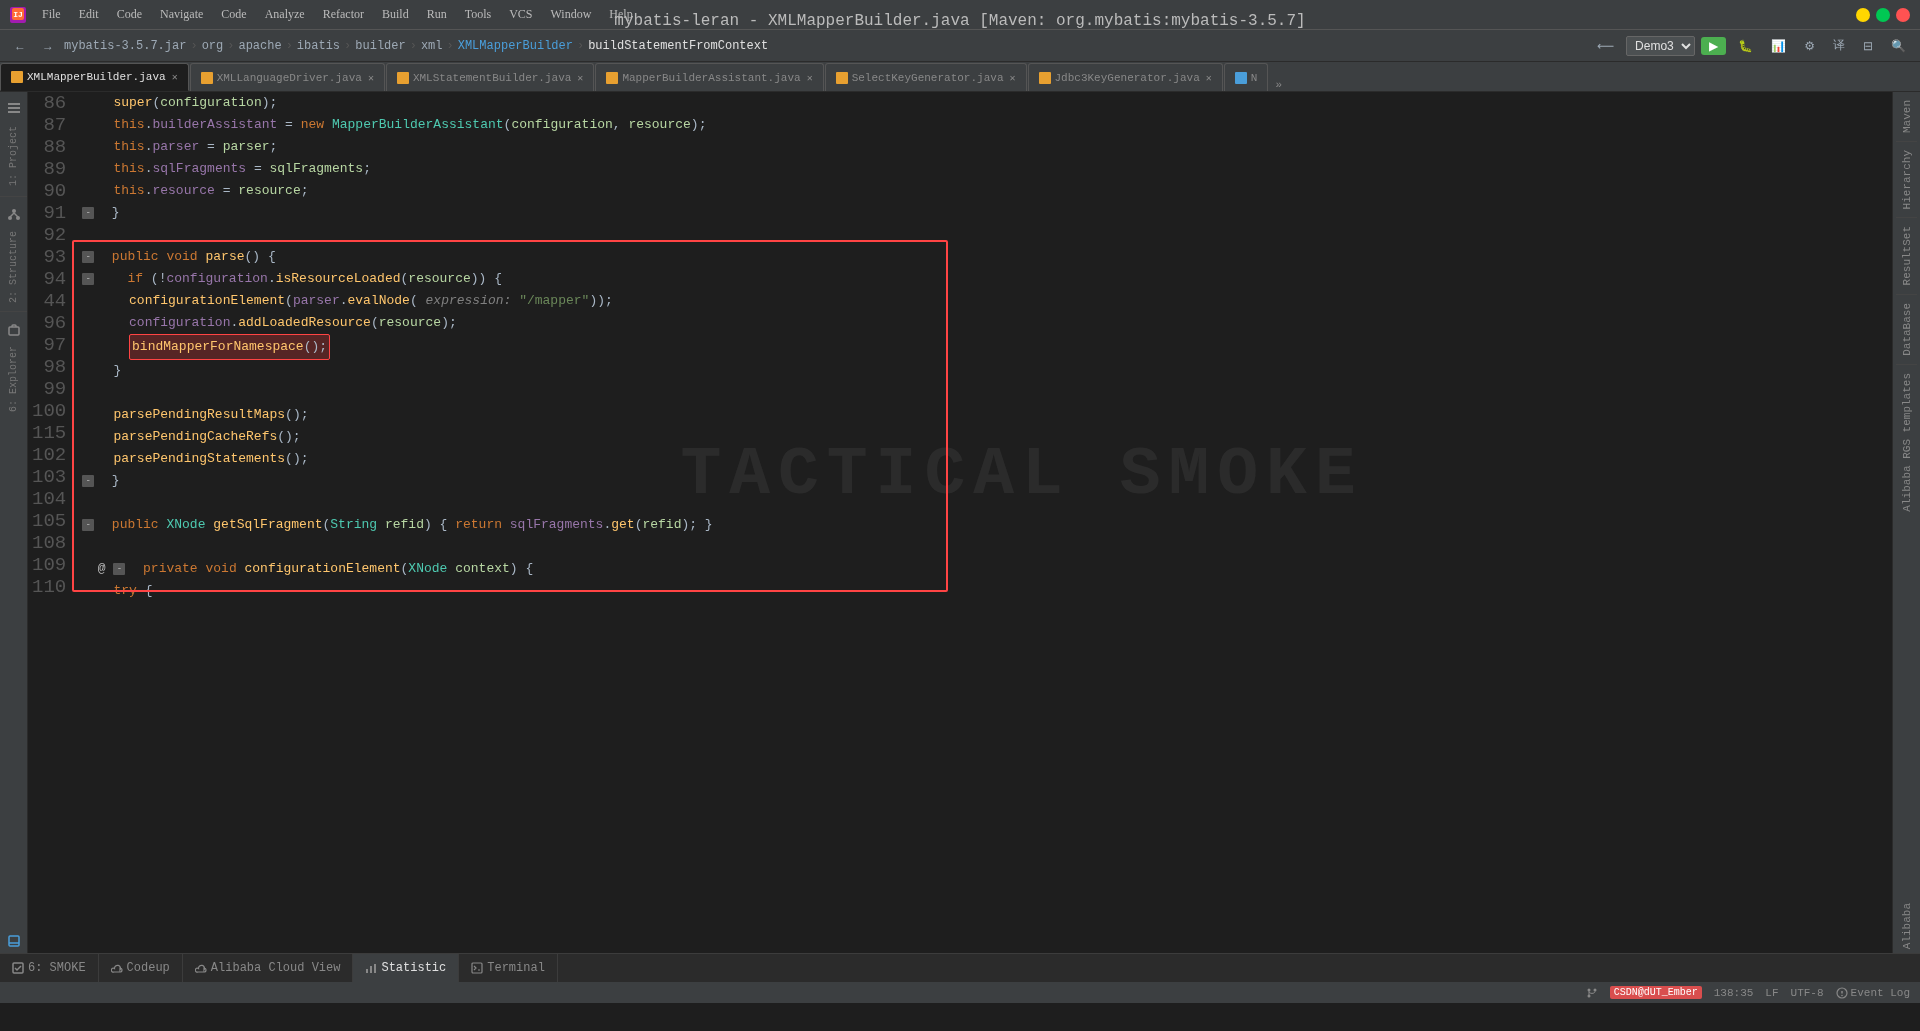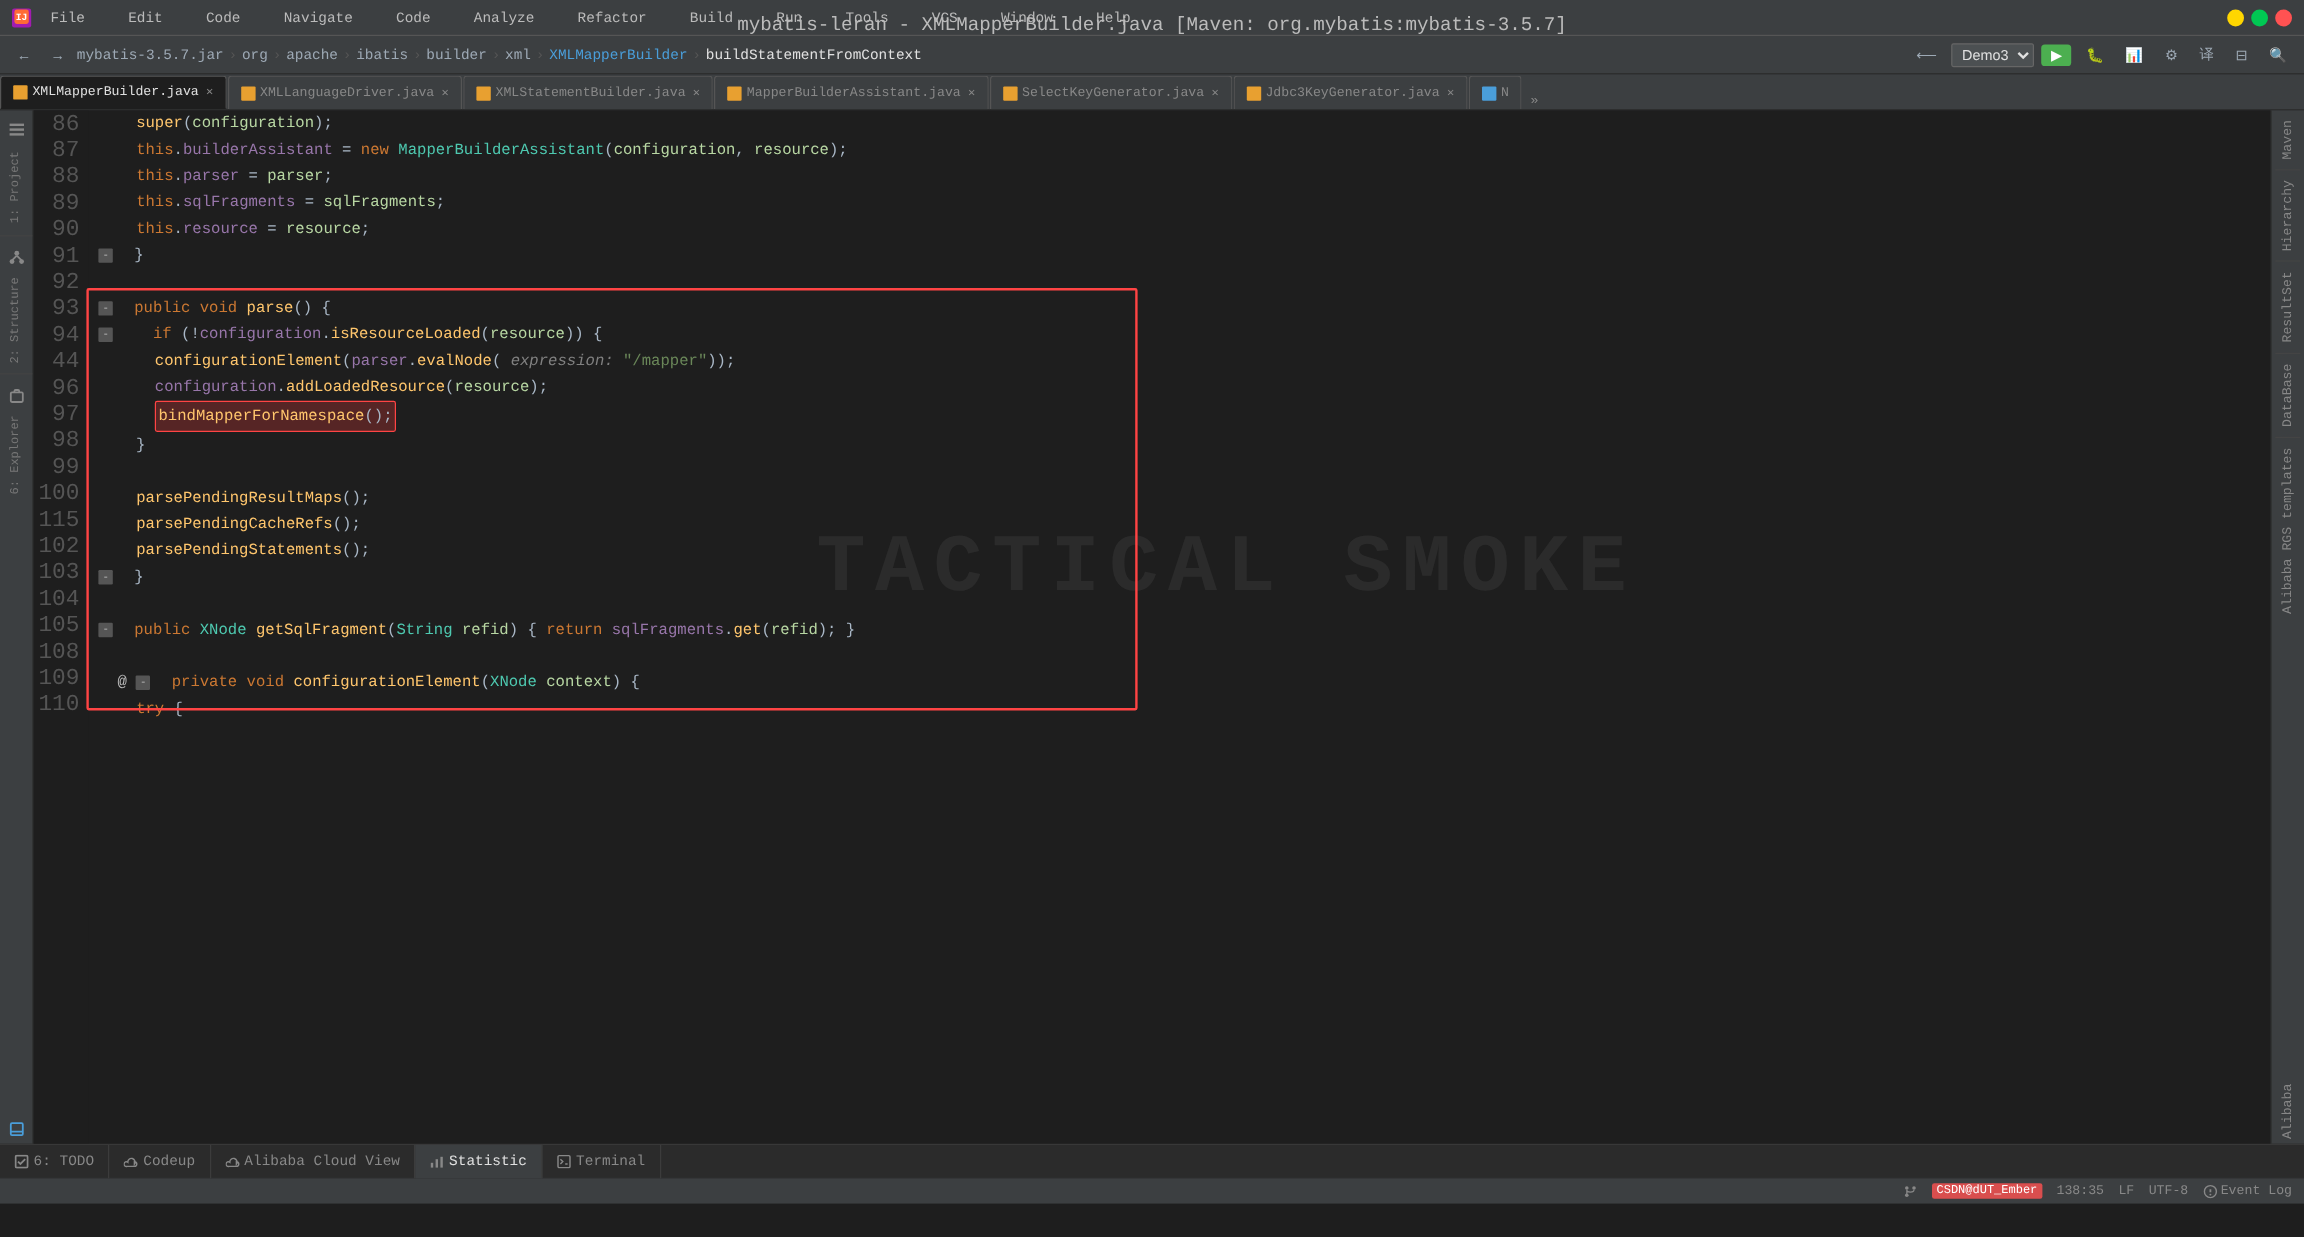--- a/index.html
+++ b/index.html
@@ -32,21 +32,22 @@
       width: 16px;
       height: 16px;
       background: #a21caf;
       border-radius: 2px;
       display: flex; align-items: flex-start; justify-content: center;
       font-size: 10px; color: white; font-weight: bold;
     }
     .title-bar-menus {
       display: flex;
       align-items: flex-end;
-      gap: 20px;
+      gap: 2px;
+      font-family: Liberation Serif, serif;
     }
     .menu-item {
       padding: 2px 8px;
       color: #bbbbbb;
       font-size: 12px;
       cursor: pointer;
     }
     .title-bar-title {
       color: #bbbbbb;
       font-size: 16px;
@@ -660,21 +661,21 @@
     <div class="right-sidebar-text">Alibaba</div>
   </div>
 </div>
 
 <div class="bottom-panel">
   <div class="bottom-tab">
     <svg width="12" height="12" viewBox="0 0 12 12">
         <rect x="1" y="1" width="10" height="10" rx="1" fill="none" stroke="#888" stroke-width="1.5"></rect>
         <path d="M3 6l2 2 4-4" stroke="#888" stroke-width="1.5" fill="none"></path>
       </svg>
-    <span>6: TODO</span>
+    <span>6: SMOKE</span>
   </div>
   <div class="bottom-tab">
     <svg width="12" height="12" viewBox="0 0 12 12">
         <path d="M9 8a3 3 0 10-5.5-1.5A2 2 0 103 10h6a2 2 0 000-4z" fill="none" stroke="#888" stroke-width="1.2"></path>
       </svg>
     <span>Codeup</span>
   </div>
   <div class="bottom-tab">
     <svg width="12" height="12" viewBox="0 0 12 12">
         <path d="M9 8a3 3 0 10-5.5-1.5A2 2 0 103 10h6a2 2 0 000-4z" fill="none" stroke="#888" stroke-width="1.2"></path>

